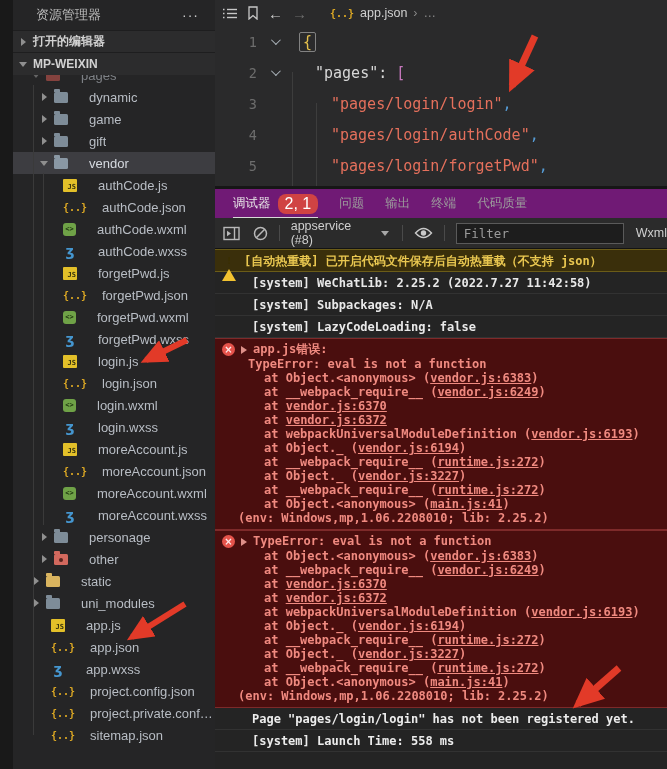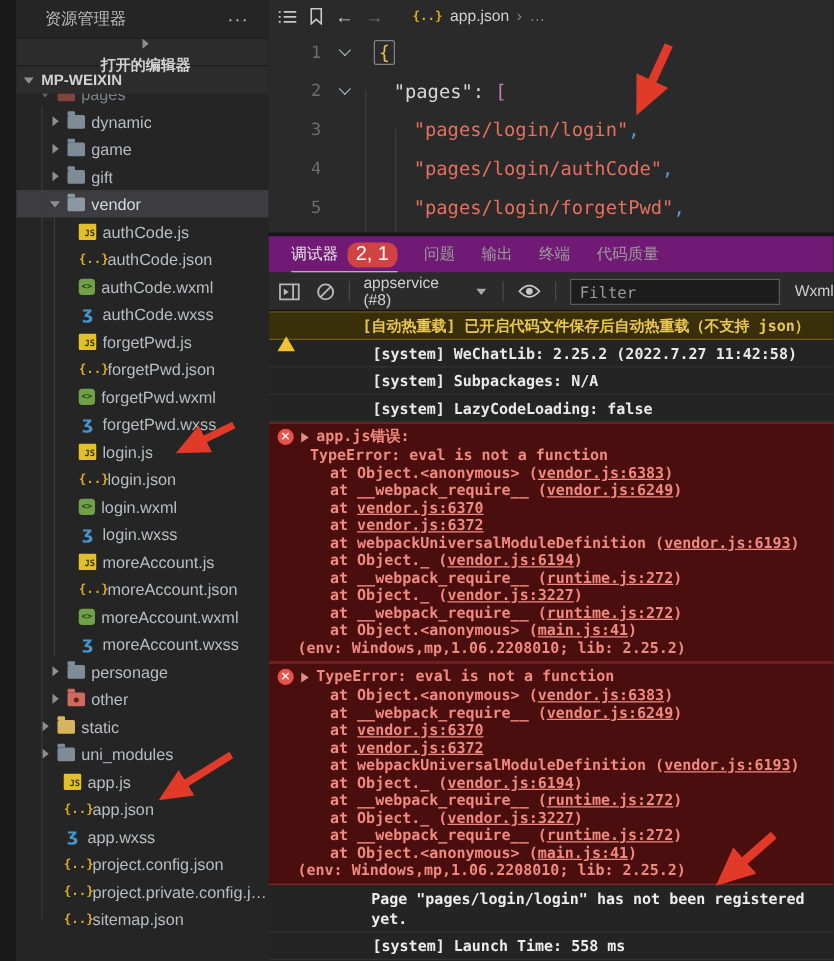--- a/index.html
+++ b/index.html
@@ -14,26 +14,26 @@
   #editor  { position:absolute; left:215px; top:0; width:452px; height:186px; background:#2a2a2b; overflow:hidden; }
   #debug   { position:absolute; left:215px; top:186px; width:452px; height:583px; background:#242424;
              border-top:3px solid #161616; display:flex; flex-direction:column; }
 
   
   .sb-header { height:30px; display:flex; align-items:center; justify-content:space-between;
                padding:0 16px 0 23px; font-size:13px; color:#bcbcbc; }
   .sb-menu { color:#c8c8c8; font-size:14px; letter-spacing:1px; cursor:pointer; }
   .sb-section { height:23px; display:flex; align-items:center; gap:5px; padding-left:5px;
                 background:#2c2c2d; border-top:1px solid #1e1e1f; font-size:12px; font-weight:bold; color:#d2d2d2; }
-  .sb-section.sub { height:22px;flex-direction:column; }
+  .sb-section.sub { height:22px; }
   .tree { position:relative; }
   .guide { position:absolute; width:1px; background:#3a3a3a; }
   .trow { height:22px; display:flex; align-items:center; gap:5px; font-size:13px; color:#b8bdc4; cursor:pointer; }
   .trow.selected { background:#3d3d41; color:#d6dae0; }
-  .trow .lbl { white-space:nowrap; overflow:hidden; text-overflow:ellipsis; }
+  .trow .lbl { white-space:nowrap; overflow:hidden; text-overflow:ellipsis;margin-left:16px; }
   .trow.partial { height:11px; overflow:hidden; opacity:.6; }
   .trow.partial .inner { display:flex; align-items:center; gap:5px; margin-top:-11px; }
   .pad-l1 { padding-left:18px; } .pad-l2 { padding-left:26px; }
   .pad-l3 { padding-left:50px; } .pad-l1f { padding-left:38px; }
   .chev { width:10px; display:inline-flex; justify-content:center; flex:none; }
   .chev i { display:block; width:0; height:0; }
   .chev.right i { border-top:4px solid transparent; border-bottom:4px solid transparent; border-left:5px solid #8f8f8f; }
   .chev.down  i { border-left:4px solid transparent; border-right:4px solid transparent; border-top:5px solid #8f8f8f; }
   
   .ficon { width:14px; height:11px; border-radius:1.5px; position:relative; flex:none; background:#7e8c98; }
@@ -93,21 +93,21 @@
               border-top:5.5px solid #a8a8a8; }
   #filter-input { width:168px; height:21px; background:#1d1d1d; border:1px solid #5a5a5a;
                   color:#d8d8d8; font-size:12.5px; padding:0 7px; outline:none; }
   #filter-input::placeholder { color:#9a9a9a; }
 
   
   .console { flex:1; overflow:hidden; font-family:"DejaVu Sans Mono","Liberation Mono",monospace;
              font-size:12px; font-weight:bold; }
   .crow { display:flex; align-items:flex-start; gap:8px; padding:2px 6px 2px 7px;
           border-bottom:1px solid #323232; min-height:20px; line-height:16px; }
-  .crow .msg { color:#e9e9e9; padding-top:1px;margin-left:46px; }
+  .crow .msg { color:#e9e9e9; padding-top:1px; }
   .crow.warning { background:#3a2f0b; border-top:1px solid #6b5c18; border-bottom:1px solid #6b5c18; color:#e9c750; }
   .crow.warning .msg { color:#e9c750; }
   .warn-wrap { position:relative; width:14px; height:13px; flex:none; margin-top:2px; }
   .warn-tri { width:0; height:0; border-left:7px solid transparent; border-right:7px solid transparent;
               border-bottom:12px solid #f2c230; }
   .warn-bang { position:absolute; left:0; top:3px; width:14px; text-align:center;
                font:bold 8px "DejaVu Sans",sans-serif; color:#3a2f00; }
   .err-block { background:#4a0e0e; border-top:1px solid #7e2a2a; border-bottom:1px solid #7e2a2a;
                color:#f08a80; padding:3px 6px 4px 7px; }
   .err-head { display:flex; align-items:flex-start; gap:6px; line-height:15px; }

